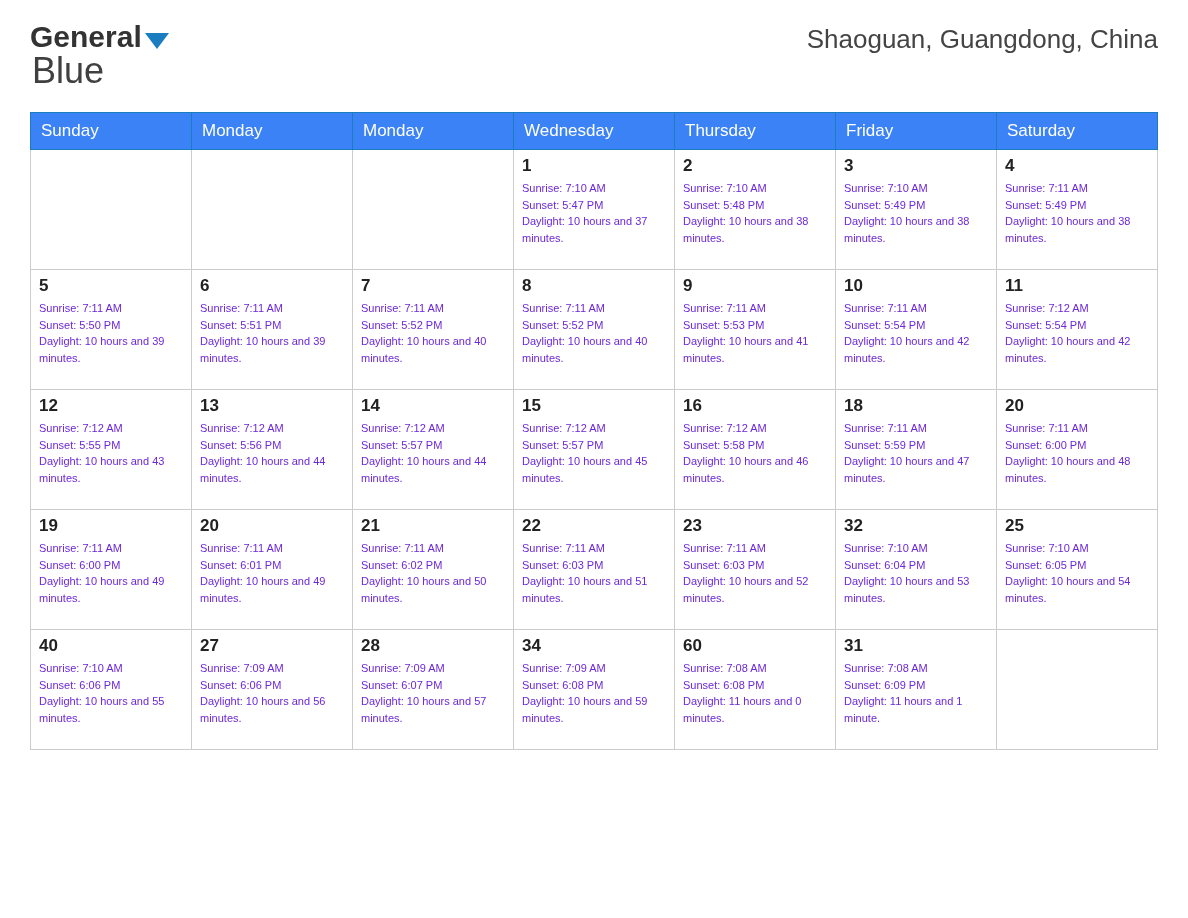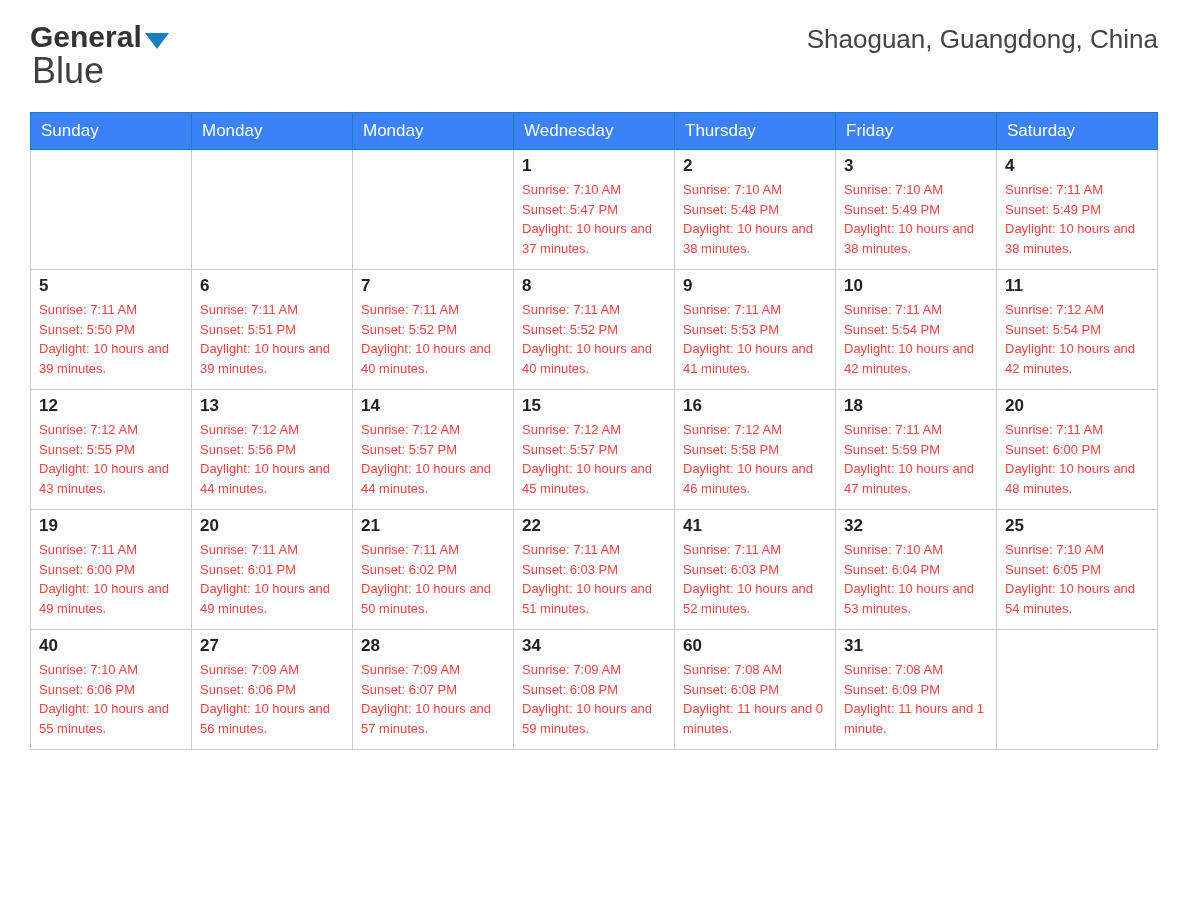--- a/index.html
+++ b/index.html
@@ -56,22 +56,22 @@
       background: #fff;
     }
     .day-number {
       font-size: 17px;
       font-weight: bold;
       color: #222;
       margin-bottom: 4px;
       display: block;
     }
     .day-info {
-      font-size: 13px;
-      color: #ef4444;
+      font-size: 11px;
+      color: #6d28d9;
       line-height: 1.5;
     }
     
     .logo-container {
       display: flex;
       flex-direction: column;
     }
     .logo-top-row {
       display: flex;
       align-items: center;
@@ -219,21 +219,21 @@
         </td>
         <td>
           <span class="day-number">21</span>
           <div class="day-info">Sunrise: 7:11 AM<br>Sunset: 6:02 PM<br>Daylight: 10 hours and 50 minutes.</div>
         </td>
         <td>
           <span class="day-number">22</span>
           <div class="day-info">Sunrise: 7:11 AM<br>Sunset: 6:03 PM<br>Daylight: 10 hours and 51 minutes.</div>
         </td>
         <td>
-          <span class="day-number">41</span>
+          <span class="day-number">23</span>
           <div class="day-info">Sunrise: 7:11 AM<br>Sunset: 6:03 PM<br>Daylight: 10 hours and 52 minutes.</div>
         </td>
         <td>
           <span class="day-number">32</span>
           <div class="day-info">Sunrise: 7:10 AM<br>Sunset: 6:04 PM<br>Daylight: 10 hours and 53 minutes.</div>
         </td>
         <td>
           <span class="day-number">25</span>
           <div class="day-info">Sunrise: 7:10 AM<br>Sunset: 6:05 PM<br>Daylight: 10 hours and 54 minutes.</div>
         </td>

